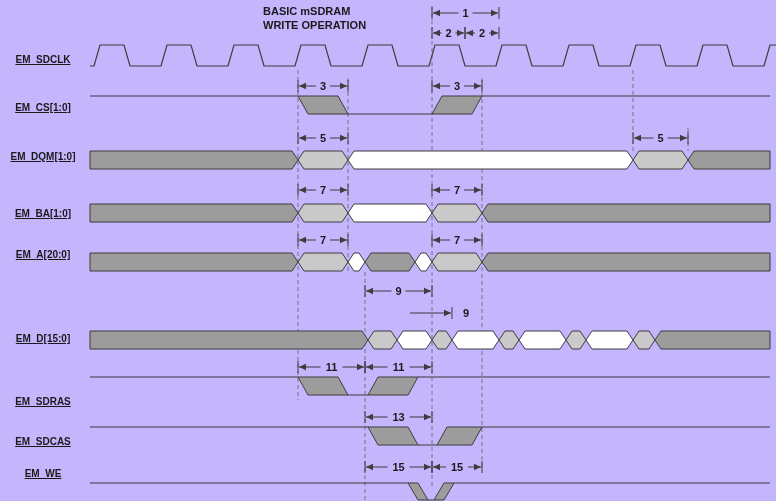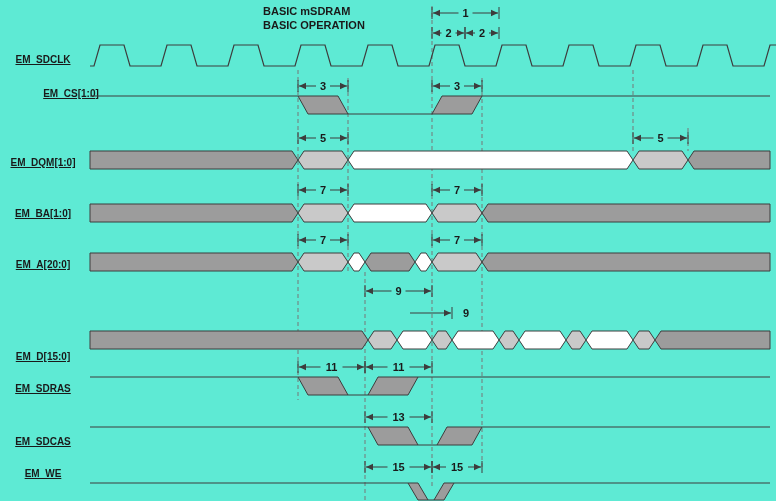--- a/index.html
+++ b/index.html
@@ -1,46 +1,46 @@
 <!DOCTYPE html>
 <html><head>
 <meta charset="utf-8">
 <style>
   html,body{margin:0;padding:0;background:#ffffff;}
   .stage{
-    position:relative;width:776px;height:501px;background:#5eead4;overflow:hidden;
+    position:relative;width:776px;height:501px;background:#c4b5fd;overflow:hidden;
     font-family:"Liberation Sans",sans-serif;
   }
   .stage svg{position:absolute;left:0;top:0;}
   .stage svg text{font-family:"Liberation Sans",sans-serif;}
   .title{
     position:absolute;left:263px;top:4px;font-size:11px;font-weight:bold;
     color:#1a1a1a;line-height:14px;white-space:nowrap;
   }
   .sig-label{
     position:absolute;left:0;width:86px;text-align:center;font-size:10px;font-weight:bold;
     color:#1a1a1a;text-decoration:underline;white-space:nowrap;
   }
 </style>
 </head>
 <body>
 
 <div class="stage">
   <div class="title">
     <div>BASIC mSDRAM</div>
-    <div>BASIC OPERATION</div>
+    <div>WRITE OPERATION</div>
   </div>
 
   <div class="sig-label" style="top: 54px;">EM_SDCLK</div>
-  <div class="sig-label" style="top: 88px; margin-left: 28px;">EM_CS[1:0]</div>
-  <div class="sig-label" style="top: 157px;">EM_DQM[1:0]</div>
+  <div class="sig-label" style="top: 102px;">EM_CS[1:0]</div>
+  <div class="sig-label" style="top: 151px;">EM_DQM[1:0]</div>
   <div class="sig-label" style="top: 208px;">EM_BA[1:0]</div>
-  <div class="sig-label" style="top: 259px;">EM_A[20:0]</div>
-  <div class="sig-label" style="top: 351px;">EM_D[15:0]</div>
-  <div class="sig-label" style="top: 383px;">EM_SDRAS</div>
+  <div class="sig-label" style="top: 249px;">EM_A[20:0]</div>
+  <div class="sig-label" style="top: 333px;">EM_D[15:0]</div>
+  <div class="sig-label" style="top: 396px;">EM_SDRAS</div>
   <div class="sig-label" style="top: 436px;">EM_SDCAS</div>
   <div class="sig-label" style="top: 468px;">EM_WE</div>
 
   <div id="wave-host">
       <svg width="776" height="501">
         <line x1="298" y1="70" x2="298" y2="400" stroke="#777777" stroke-width="1" stroke-dasharray="4 3"></line>
         <line x1="348" y1="78" x2="348" y2="272" stroke="#777777" stroke-width="1" stroke-dasharray="4 3"></line>
         <line x1="365" y1="272" x2="365" y2="500" stroke="#777777" stroke-width="1" stroke-dasharray="4 3"></line>
         <line x1="432" y1="6" x2="432" y2="486" stroke="#777777" stroke-width="1" stroke-dasharray="4 3"></line>
         <line x1="482" y1="78" x2="482" y2="470" stroke="#777777" stroke-width="1" stroke-dasharray="4 3"></line>

